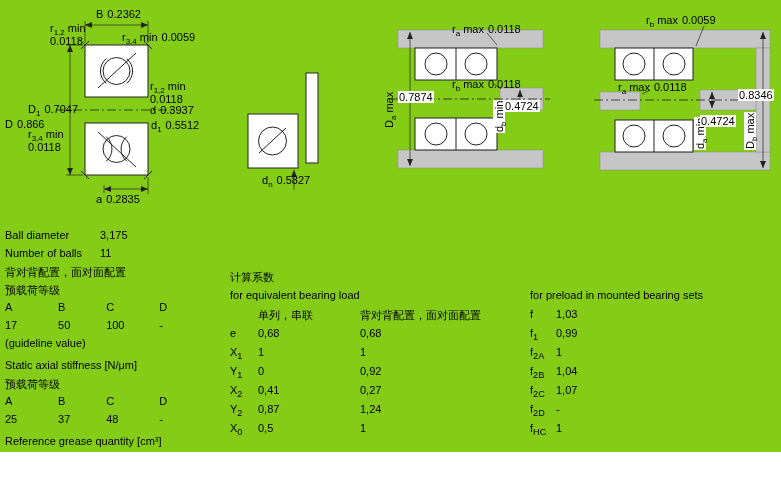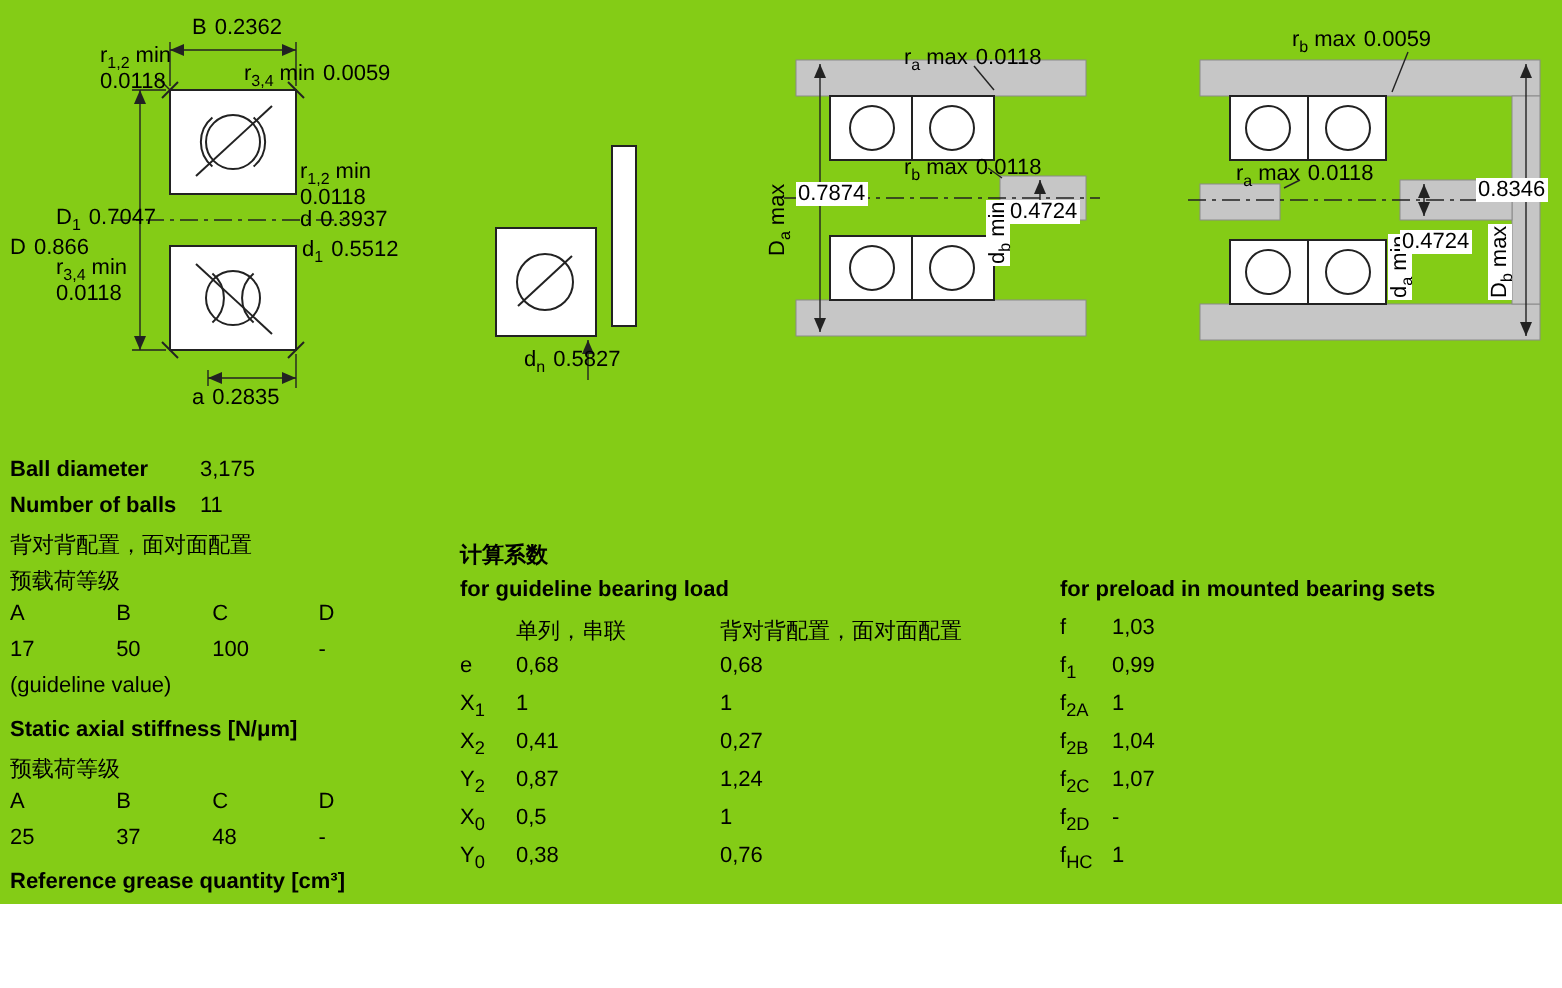--- a/index.html
+++ b/index.html
@@ -14,21 +14,21 @@
   .dim .vl{margin-left:4px}
   .dim.stack .vl{display:block;margin-left:0;margin-top:1px}
   .dim.vert{transform:rotate(-90deg);transform-origin:0 0}
   .bg{background:#fff;padding:0 1px}
   .dim.valonly .vl{margin-left:0}
   
   .col{position:absolute;font-size:11px;color:#000}
   .line{position:relative;height:19px}
   .col-left .line{height:18px}
   .gap{margin-top:4px}
-  .bold{font-weight:bold}
+  .bold{font-weight:normal}
   .kv .v{position:absolute;left:95px;top:0}
   .r4 span{display:inline-block}
   .r4 span:nth-child(1){width:50px}
   .r4 span:nth-child(2){width:45px}
   .r4 span:nth-child(3){width:50px}
   .crow .s1{position:absolute;left:0}
   .crow .c1{position:absolute;left:28px}
   .crow .c2{position:absolute;left:130px}
   .frow .s1{position:absolute;left:0}
   .frow .fv{position:absolute;left:26px}
@@ -252,55 +252,55 @@
     </div>
     <div class="line bold gap">Reference grease quantity [cm³]</div>
     <div class="line kv">
       <span class="k"><span>G</span><sub>ref</sub></span>
       <span class="v">0,1</span>
     </div>
   </div>
 
   <div class="col col-mid">
     <div class="line bold">计算系数</div>
-    <div class="line bold">for guideline bearing load</div>
+    <div class="line bold">for equivalent bearing load</div>
     <div class="line crow">
       <span class="c1">单列，串联</span>
       <span class="c2">背对背配置，面对面配置</span>
     </div>
     <div class="line crow">
       <span class="s1"><span>e</span><sub></sub></span>
       <span class="c1">0,68</span>
       <span class="c2">0,68</span>
     </div>
     <div class="line crow">
       <span class="s1"><span>X</span><sub>1</sub></span>
       <span class="c1">1</span>
       <span class="c2">1</span>
     </div>
     <div class="line crow">
+      <span class="s1"><span>Y</span><sub>1</sub></span>
+      <span class="c1">0</span>
+      <span class="c2">0,92</span>
+    </div>
+    <div class="line crow">
       <span class="s1"><span>X</span><sub>2</sub></span>
       <span class="c1">0,41</span>
       <span class="c2">0,27</span>
     </div>
     <div class="line crow">
       <span class="s1"><span>Y</span><sub>2</sub></span>
       <span class="c1">0,87</span>
       <span class="c2">1,24</span>
     </div>
     <div class="line crow">
       <span class="s1"><span>X</span><sub>0</sub></span>
       <span class="c1">0,5</span>
       <span class="c2">1</span>
     </div>
-    <div class="line crow">
-      <span class="s1"><span>Y</span><sub>0</sub></span>
-      <span class="c1">0,38</span>
-      <span class="c2">0,76</span>
-    </div>
   </div>
 
   <div class="col col-right">
     <div class="line bold">for preload in mounted bearing sets</div>
     <div class="line frow">
       <span class="s1"><span>f</span><sub></sub></span>
       <span class="fv">1,03</span>
     </div>
     <div class="line frow">
       <span class="s1"><span>f</span><sub>1</sub></span>

